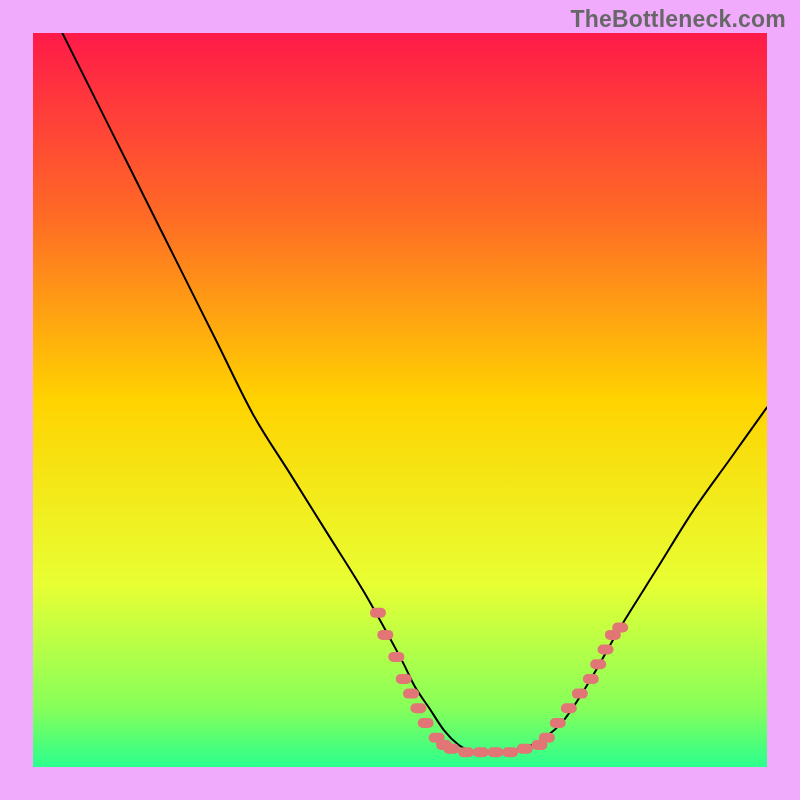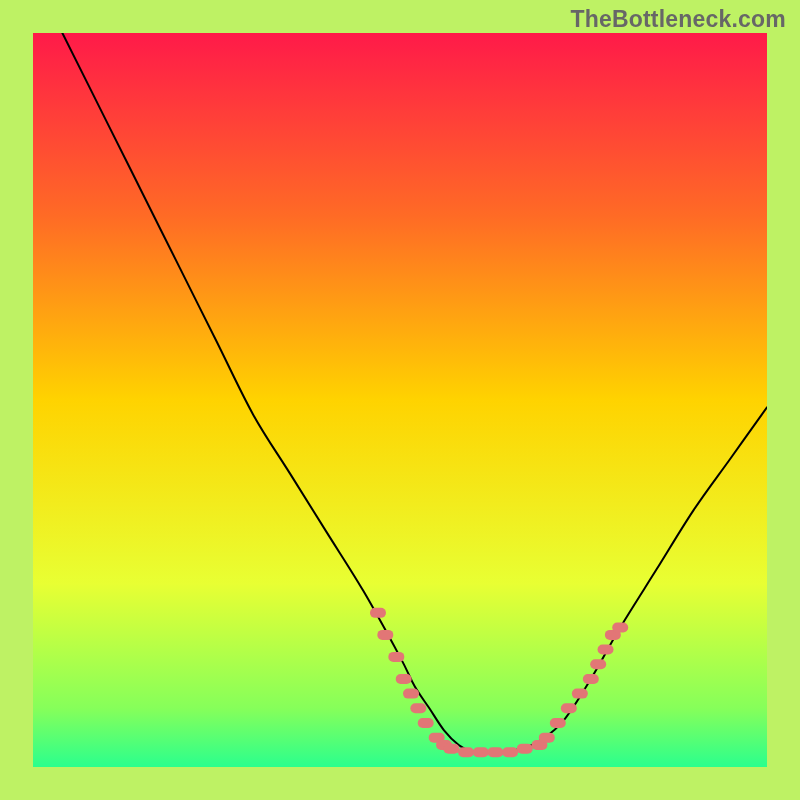--- a/index.html
+++ b/index.html
@@ -8,21 +8,21 @@
     width: 800px;
     height: 800px;
     overflow: hidden;
     background: #000;
     font-family: Arial, Helvetica, sans-serif;
   }
   .frame {
     position: relative;
     width: 800px;
     height: 800px;
-    background: #bef264;
+    background: #f0abfc;
   }
   .watermark {
     position: absolute;
     top: 6px;
     right: 14px;
     color: #676767;
     font-size: 23px;
     font-weight: bold;
     letter-spacing: 0.2px;
     z-index: 5;

